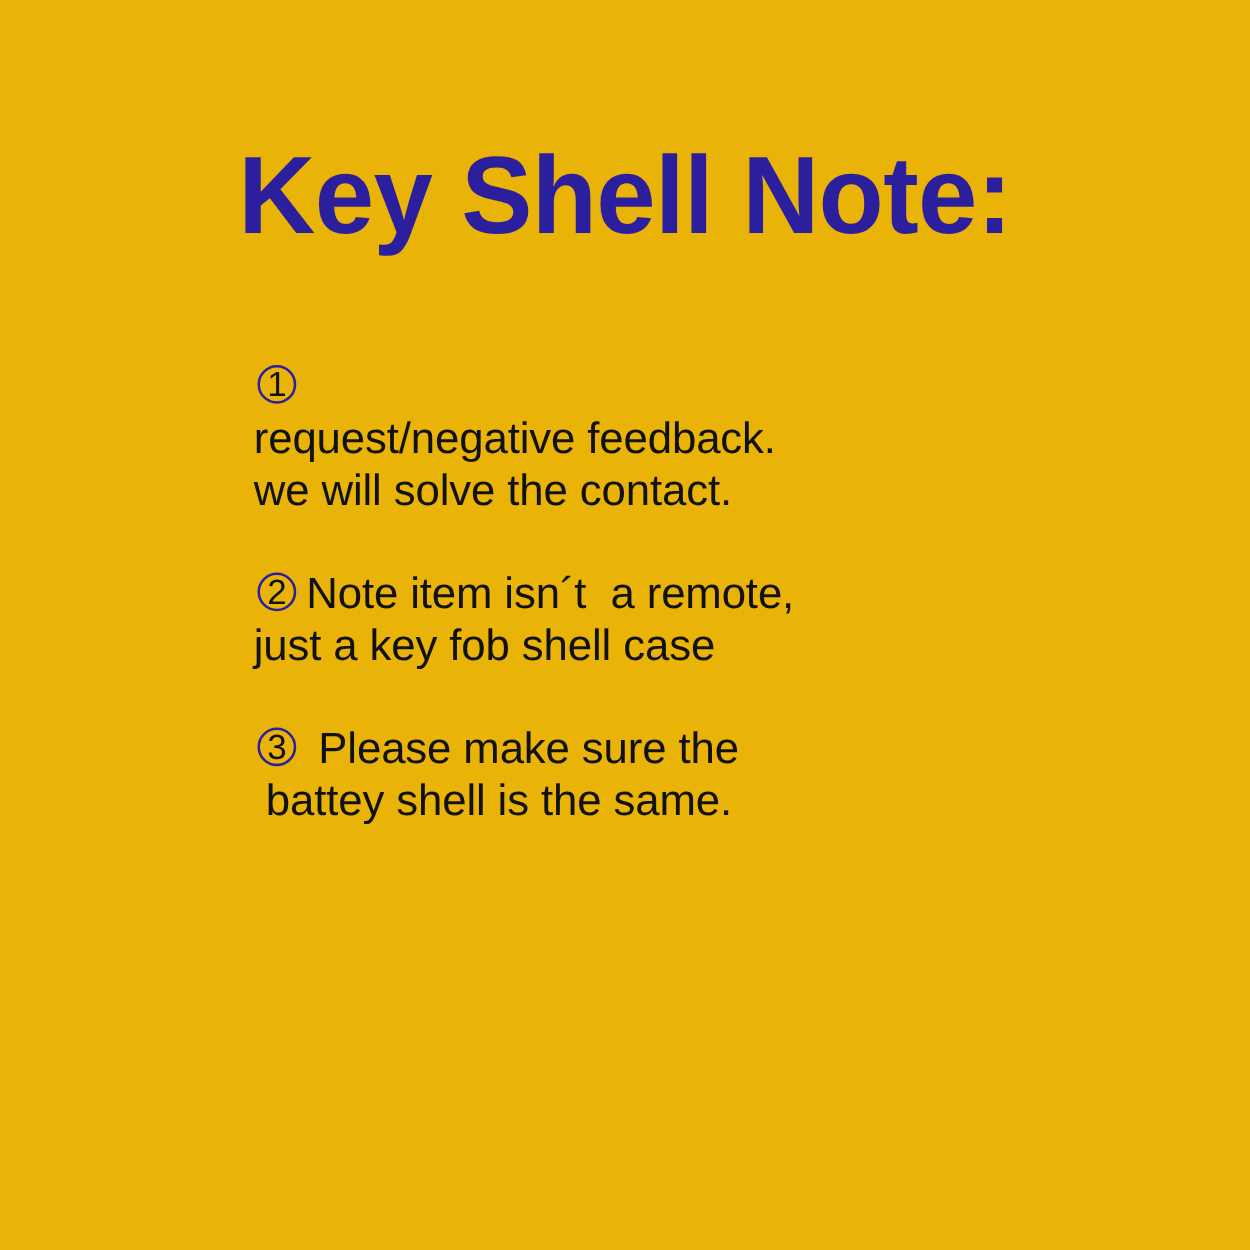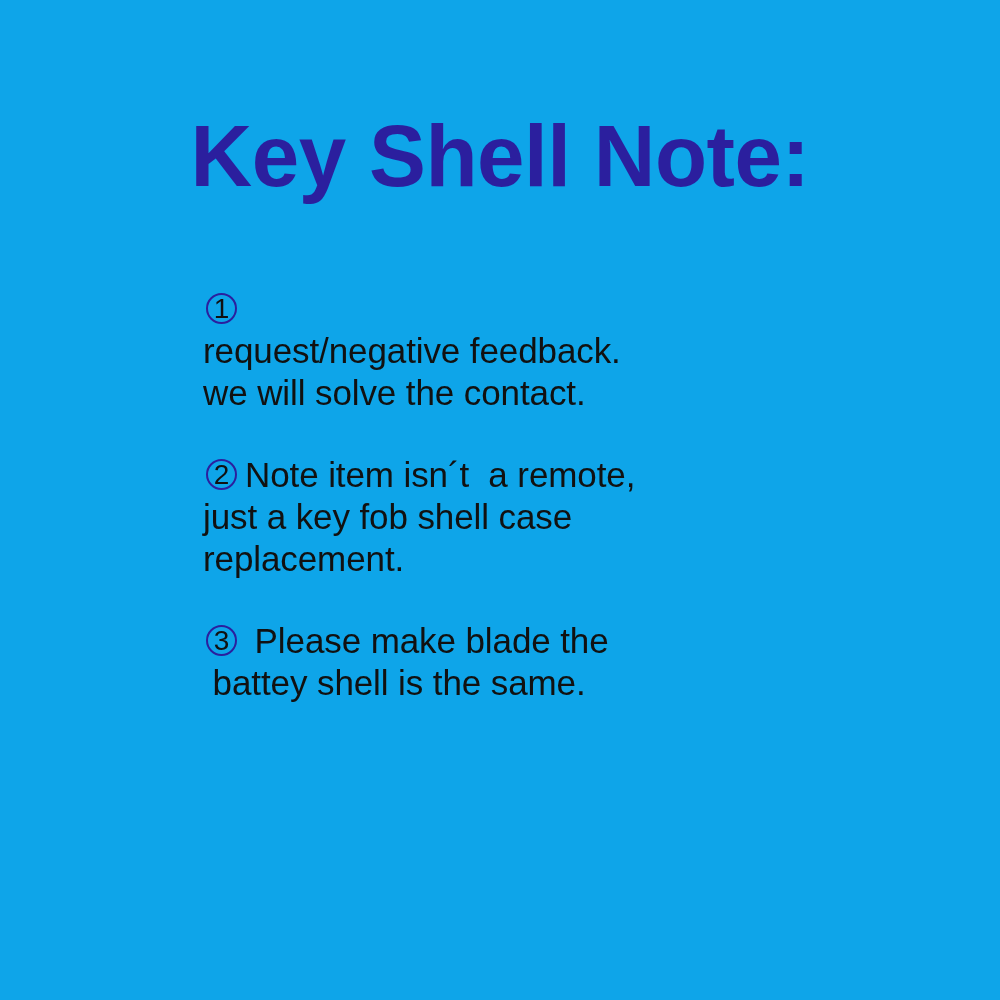--- a/index.html
+++ b/index.html
@@ -11,21 +11,21 @@
     height: 1000px;
     background: #ffffff;
     font-family: "Liberation Sans", "DejaVu Sans", sans-serif;
     overflow: hidden;
     position: relative;
   }
 
   #note-card {
     position: absolute;
     inset: 0;
-    background: #0ea5e9;
+    background: #eab308;
   }
 
   
   #note-title {
     position: absolute;
     left: 0;
     right: 0;
     top: 104px;
     height: 104px;
     display: flex;
@@ -113,22 +113,21 @@
 
     <div class="note-item">
       <span class="note-line"><span class="marker"><span class="ring"></span><span class="num">1</span></span></span>
       <span class="note-line">request/negative feedback.</span>
       <span class="note-line">we will solve the contact.</span>
     </div>
 
     <div class="note-item">
       <span class="note-line"><span class="marker"><span class="ring"></span><span class="num">2</span></span><span>Note item isn´t  a remote,</span></span>
       <span class="note-line">just a key fob shell case</span>
-      <span class="note-line">replacement.</span>
     </div>
 
     <div class="note-item">
-      <span class="note-line"><span class="marker"><span class="ring"></span><span class="num">3</span></span><span> Please make blade the</span></span>
+      <span class="note-line"><span class="marker"><span class="ring"></span><span class="num">3</span></span><span> Please make sure the</span></span>
       <span class="note-line"> battey shell is the same.</span>
     </div>
 
   </div>
 </div>
 
 </body></html>

